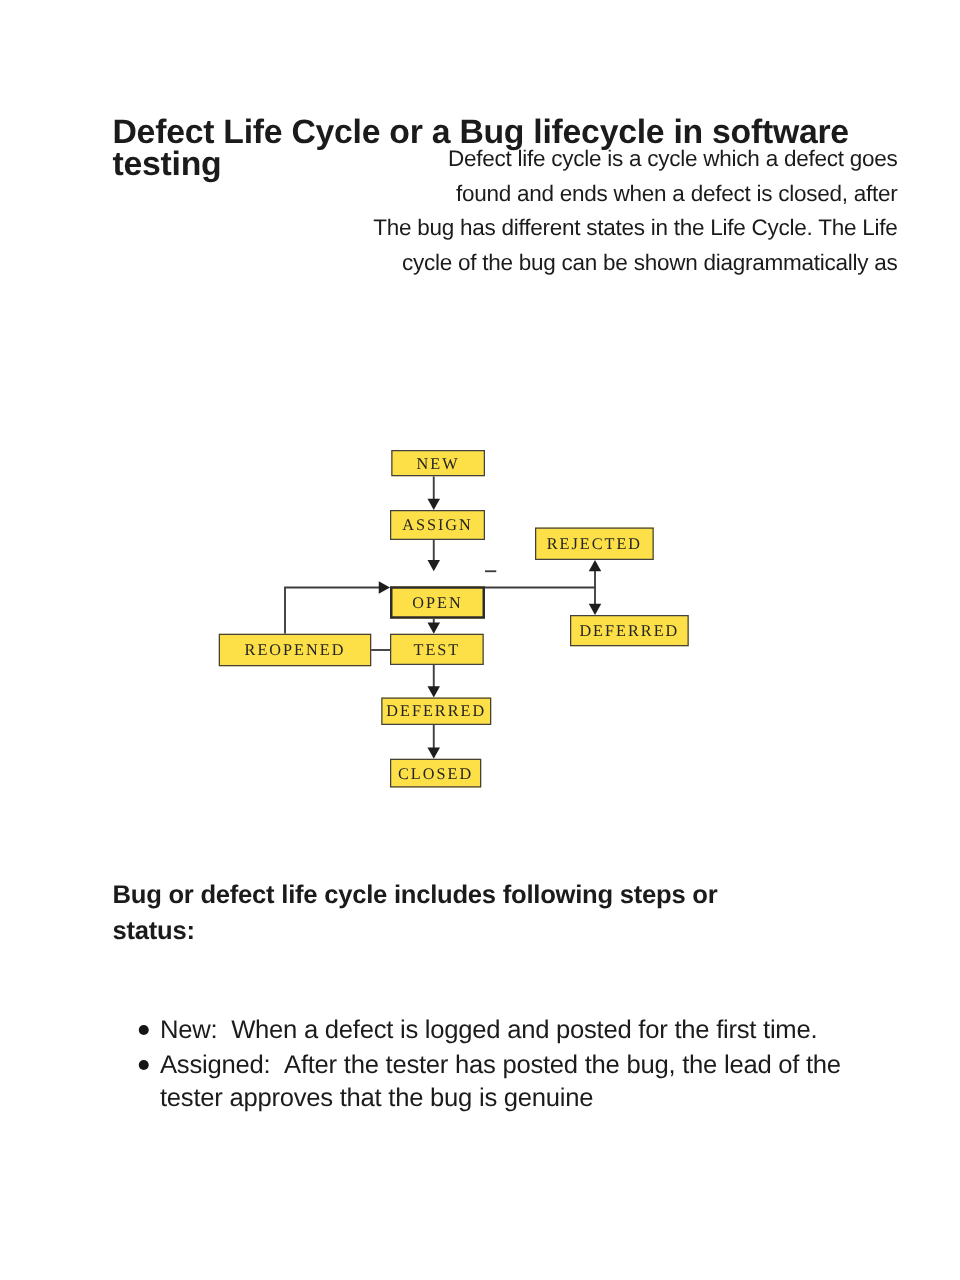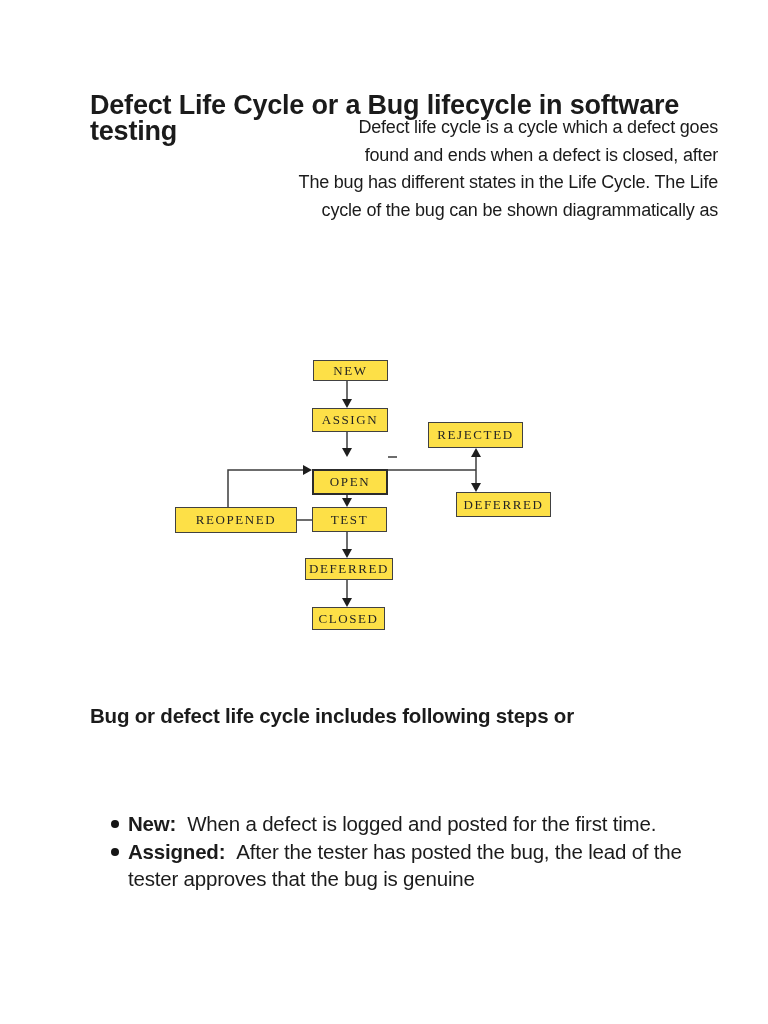--- a/index.html
+++ b/index.html
@@ -23,21 +23,21 @@
   .section-heading .line{white-space:nowrap;}
   .bullets{
     position:absolute;left:90px;top:810px;width:610px;
     font-size:20.5px;line-height:27.5px;letter-spacing:-0.2px;
   }
   .bullet-item{position:relative;padding-left:38px;width:560px;}
   .bullet-dot{
     position:absolute;left:21px;top:10px;width:8px;height:8px;
     border-radius:50%;background:#151515;
   }
-  .bullet-term{font-weight:bold;margin-right:11px;}
+  .bullet-term{font-weight:normal;margin-right:11px;}
 
   
   .diagram{position:absolute;left:170px;top:350px;width:360px;height:295px;}
   .arrow-layer{position:absolute;left:0;top:0;width:360px;height:295px;}
   .arrow-layer line,.arrow-layer polyline{stroke:#3d3d3d;stroke-width:1.5;fill:none;}
   .arrow-layer path{fill:#1e1e1e;stroke:none;}
   .dbox{
     position:absolute;border:1.4px solid #414141;background:#fde047;
     display:flex;align-items:center;justify-content:center;
     font-family:"Liberation Serif",serif;font-size:13px;letter-spacing:1.6px;
@@ -117,20 +117,21 @@
     <div class="dbox b-rejected">REJECTED</div>
     <div class="dbox b-deferred">DEFERRED</div>
     <div class="dbox b-reopened">REOPENED</div>
     <div class="dbox b-test">TEST</div>
     <div class="dbox b-verified">DEFERRED</div>
     <div class="dbox b-closed">CLOSED</div>
   </div>
 
   <div class="section-heading">
     <div class="line">Bug or defect life cycle includes following steps or</div>
+    <div class="line">status:</div>
   </div>
 
   <div class="bullets">
     <div class="bullet-item">
       <span class="bullet-dot"></span><span class="bullet-term">New:</span><span>When a defect is logged and posted for the first time.</span>
     </div>
     <div class="bullet-item">
       <span class="bullet-dot"></span><span class="bullet-term">Assigned:</span><span>After the tester has posted the bug, the lead of the tester approves that the bug is genuine</span>
     </div>
   </div>

